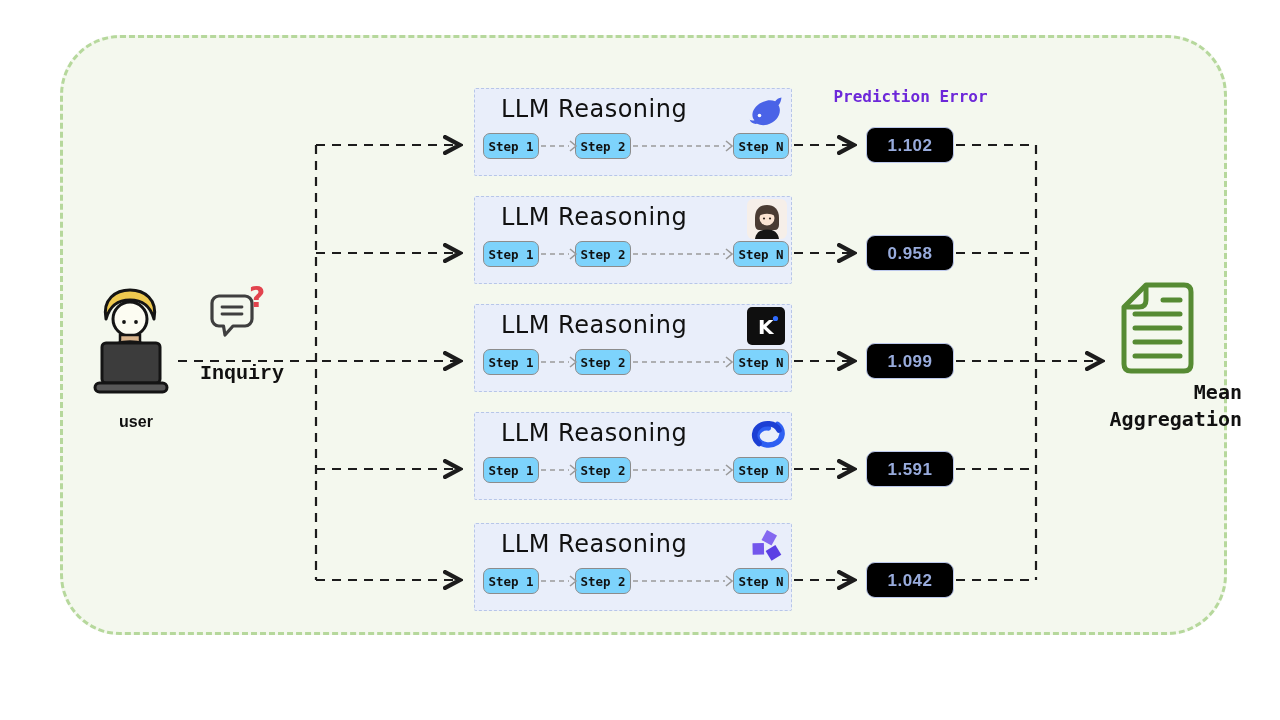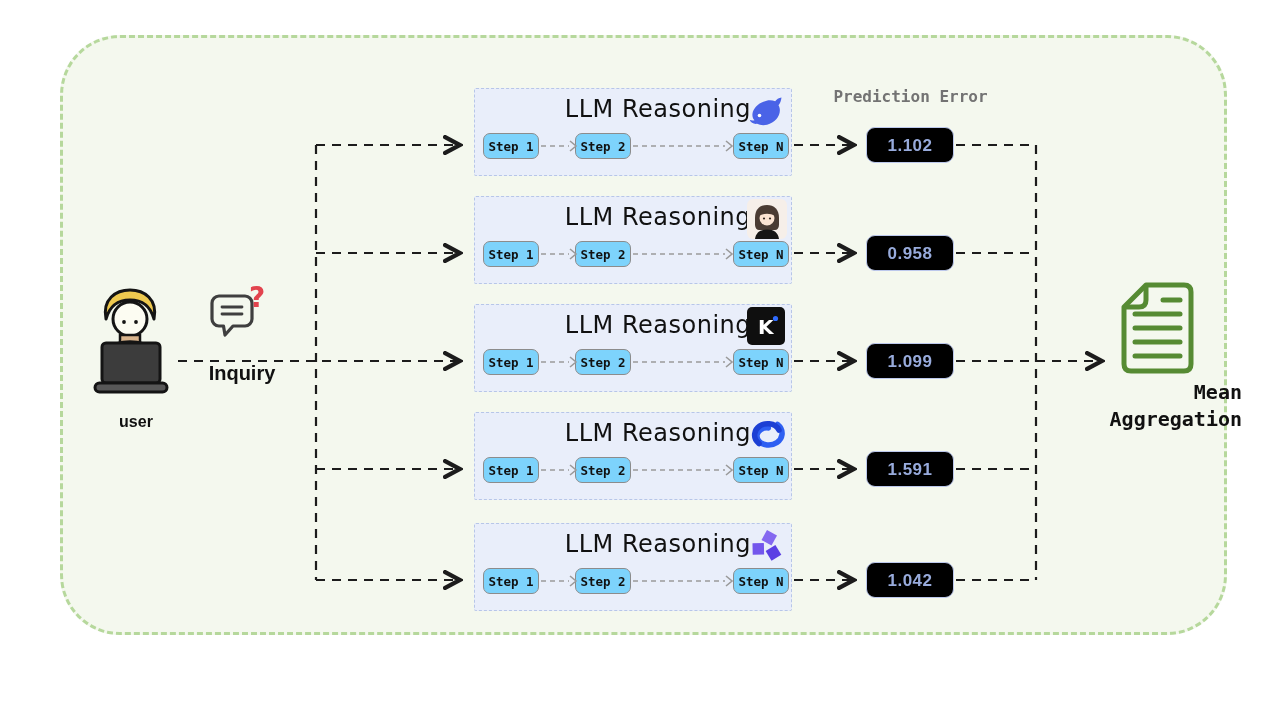--- a/index.html
+++ b/index.html
@@ -7,21 +7,21 @@
           font-family:"DejaVu Sans",sans-serif;}
   
   .outer{position:absolute;left:60px;top:35px;width:1167px;height:600px;
          border:3px dashed #b6d89c;border-radius:60px;background:#f4f8ee;box-sizing:border-box;}
   
   svg.overlay{position:absolute;left:0;top:0;width:1280px;height:720px;pointer-events:none;}
   
   .row{position:absolute;left:0;width:1280px;height:88px;}
   .llm-box{position:absolute;left:474px;top:0;width:318px;height:88px;box-sizing:border-box;
            background:#e9eefa;border:1.4px dashed #b7c6e8;border-radius:2px;}
-  .llm-title{position:absolute;left:26px;width:250px;top:6px;text-align:right;
+  .llm-title{position:absolute;left:26px;width:250px;top:6px;text-align:left;
              font-size:24px;font-weight:500;color:#111;letter-spacing:.5px;
              font-family:"DejaVu Sans",sans-serif;}
   .logo{position:absolute;right:4px;top:2px;width:40px;height:40px;display:block;}
   .logo svg{display:block;}
   .step{position:absolute;top:44px;width:56px;height:26px;line-height:26px;text-align:center;
          background:#7dd3fc;border:1.5px solid #8c8c8c;border-radius:7px;box-sizing:border-box;
          font-family:"DejaVu Sans Mono",monospace;font-size:12.5px;font-weight:700;color:#111;}
   .s1{left:8px}.s2{left:100px}.s3{left:258px}
   .step-arrows{position:absolute;left:0;top:0;width:318px;height:88px;pointer-events:none;}
   .badge{position:absolute;left:866px;top:39px;width:88px;height:36px;line-height:36px;
@@ -29,24 +29,24 @@
          box-sizing:border-box;font-family:"Liberation Sans","DejaVu Sans",sans-serif;
          font-size:17px;font-weight:700;color:#98abdc;letter-spacing:.5px;}
   
   .user-group{position:absolute;left:90px;top:283px;width:90px;height:128px;}
   .user-label{position:absolute;left:86px;top:413px;width:100px;text-align:center;
               font-family:Liberation Sans, sans-serif;font-size:16px;font-weight:700;color:#111;}
   .inquiry-icon{position:absolute;left:208px;top:292px;width:52px;height:58px;}
   .qmark{position:absolute;left:249px;top:281px;font-size:28px;font-weight:700;color:#e2444e;
          font-family:"DejaVu Sans",sans-serif;}
   .inquiry-label{position:absolute;left:194px;top:362px;width:96px;text-align:center;
-                 font-size:20px;font-weight:700;color:#111;font-family:Liberation Sans, sans-serif;}
+                 font-size:20px;font-weight:700;color:#111;font-family:Liberation Mono, monospace;}
   
   .pred-label{position:absolute;left:828px;top:87px;width:165px;text-align:center;
-              font-family:"DejaVu Sans Mono",monospace;font-size:16px;font-weight:700;color:#737373;}
+              font-family:"DejaVu Sans Mono",monospace;font-size:16px;font-weight:700;color:#6d28d9;}
   .doc-group{position:absolute;left:1118px;top:280px;width:80px;height:96px;}
   .agg-label{position:absolute;left:1072px;top:379px;width:170px;text-align:right;
              font-family:"DejaVu Sans Mono",monospace;font-size:20px;font-weight:700;color:#111;
              line-height:27px;}
 </style>
 </head>
 <body>
 
 <div id="canvas">
   <div class="outer"></div>

